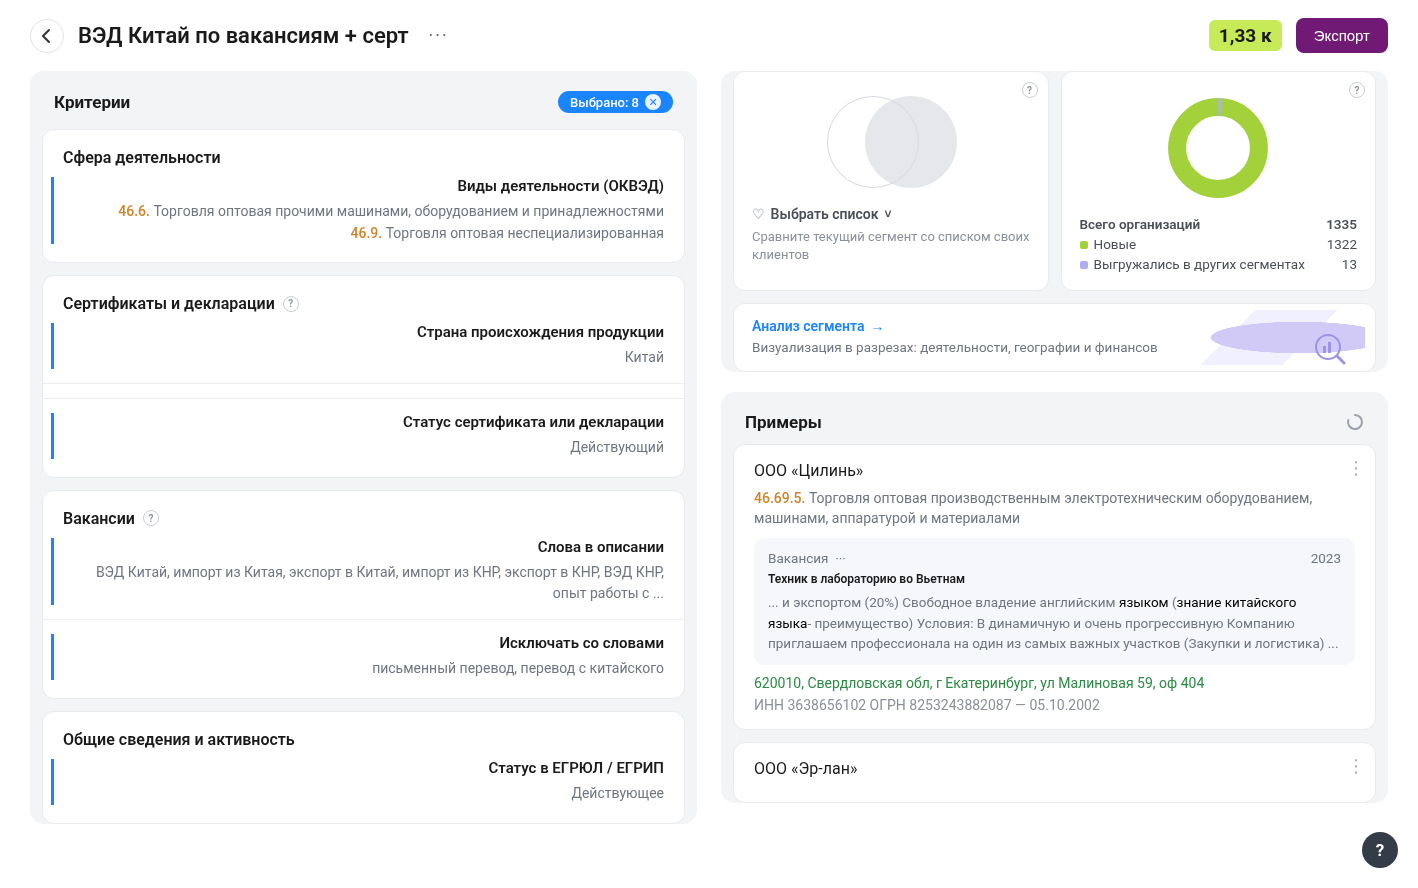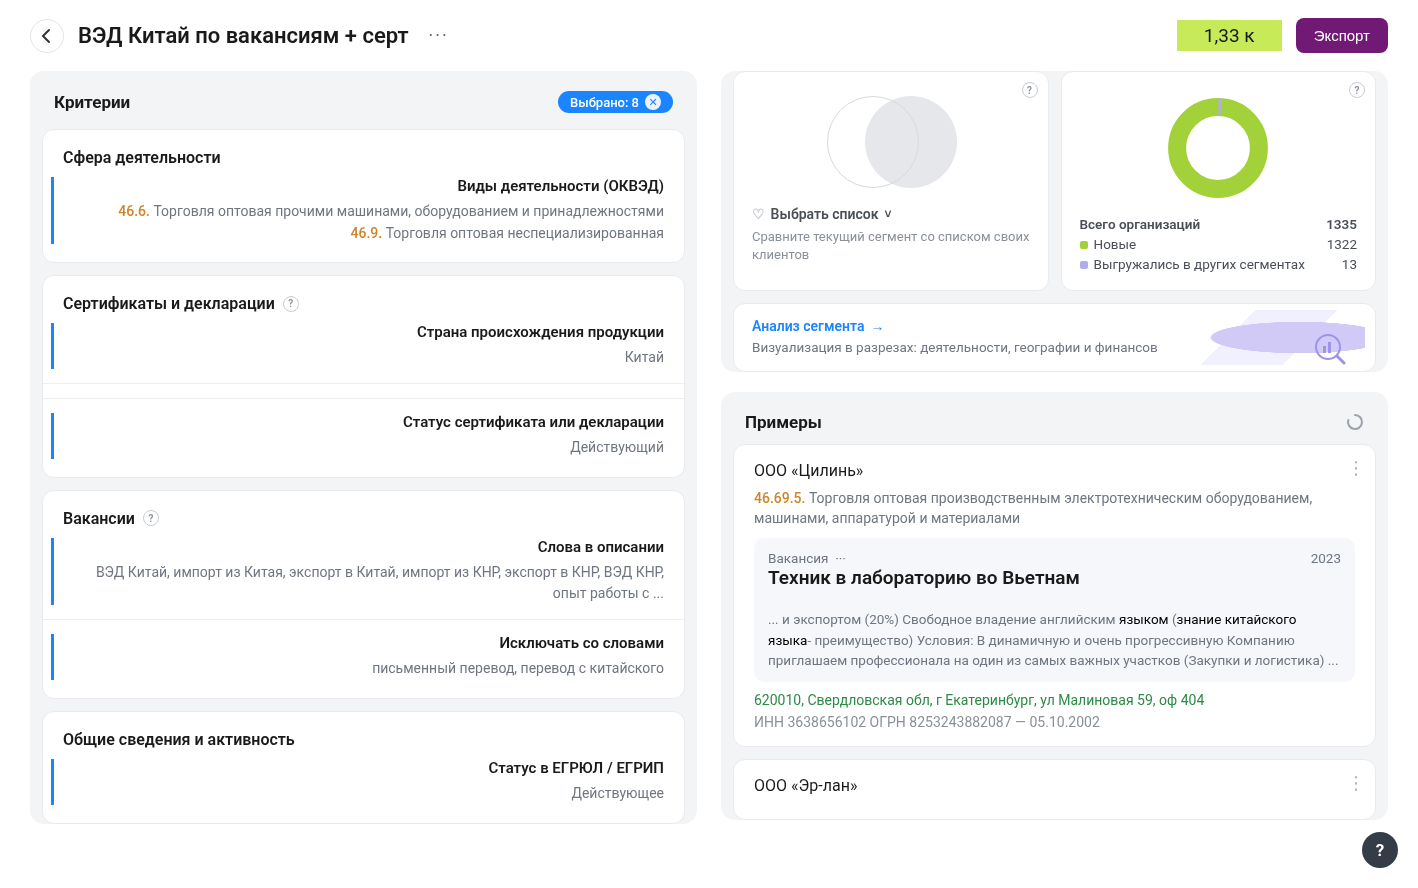--- a/index.html
+++ b/index.html
@@ -25,24 +25,24 @@
     border: 1px solid #e2e4e8;
     display: flex; align-items: center; justify-content: center;
     background: #fff;
     cursor: pointer;
   }
   .page-title { font-size: 22px; font-weight: 600; flex: 0 0 auto; }
   .more-btn { cursor: pointer; color: #666; padding: 4px 6px; font-size: 18px; letter-spacing: 2px; }
   .header-spacer { flex: 1; }
   .count-badge {
     background: #c6ea58;
-    font-weight: 400;
+    font-weight: 700;
     font-size: 19px;
-    padding: 4px 27px;
-    border-radius: 0;
+    padding: 4px 10px;
+    border-radius: 6px;
   }
   .export-btn {
     background: #701a75;
     color: #fff;
     border: none;
     border-radius: 8px;
     padding: 9px 18px;
     font-size: 15px;
     font-weight: 500;
     cursor: pointer;
@@ -170,22 +170,22 @@
   }
   .ex-title { font-size: 16px; font-weight: 400; margin-bottom: 8px; }
   .ex-okved { color: #6f7680; font-size: 14px; line-height: 1.45; margin-bottom: 10px; }
   .ex-okved .code { display:inline; }
   .ex-vac {
     background: #f5f7fb;
     border-radius: 10px;
     padding: 12px 14px;
     margin-bottom: 10px;
   }
-  .ex-vac-head { display:flex; justify-content:space-between; align-items:center; color:#6f7680; font-size:13.5px; }
-  .ex-vac-title { font-weight:600; font-size:19px; margin-bottom:20px; }
+  .ex-vac-head { display:flex; justify-content:space-between; align-items:center; color:#6f7680; font-size:13.5px; margin-bottom:6px;}
+  .ex-vac-title { font-weight:600; font-size:12px; margin-bottom:6px; }
   .ex-vac-text { color:#6f7680; font-size:13.5px; line-height:1.5; }
   .ex-vac-text b { color:#000000; font-weight:400; }
   .ex-addr { color:#2d8a46; font-size:14px; margin-top:4px; }
   .ex-ids { color:#8a9099; font-size:14px; margin-top:6px; }
   .ex-more { position:absolute; top:12px; right:10px; color:#a7adb5; font-size:18px; cursor:pointer; }
 
   
   .float-help {
     position: fixed;
     right: 20px; bottom: 20px;

